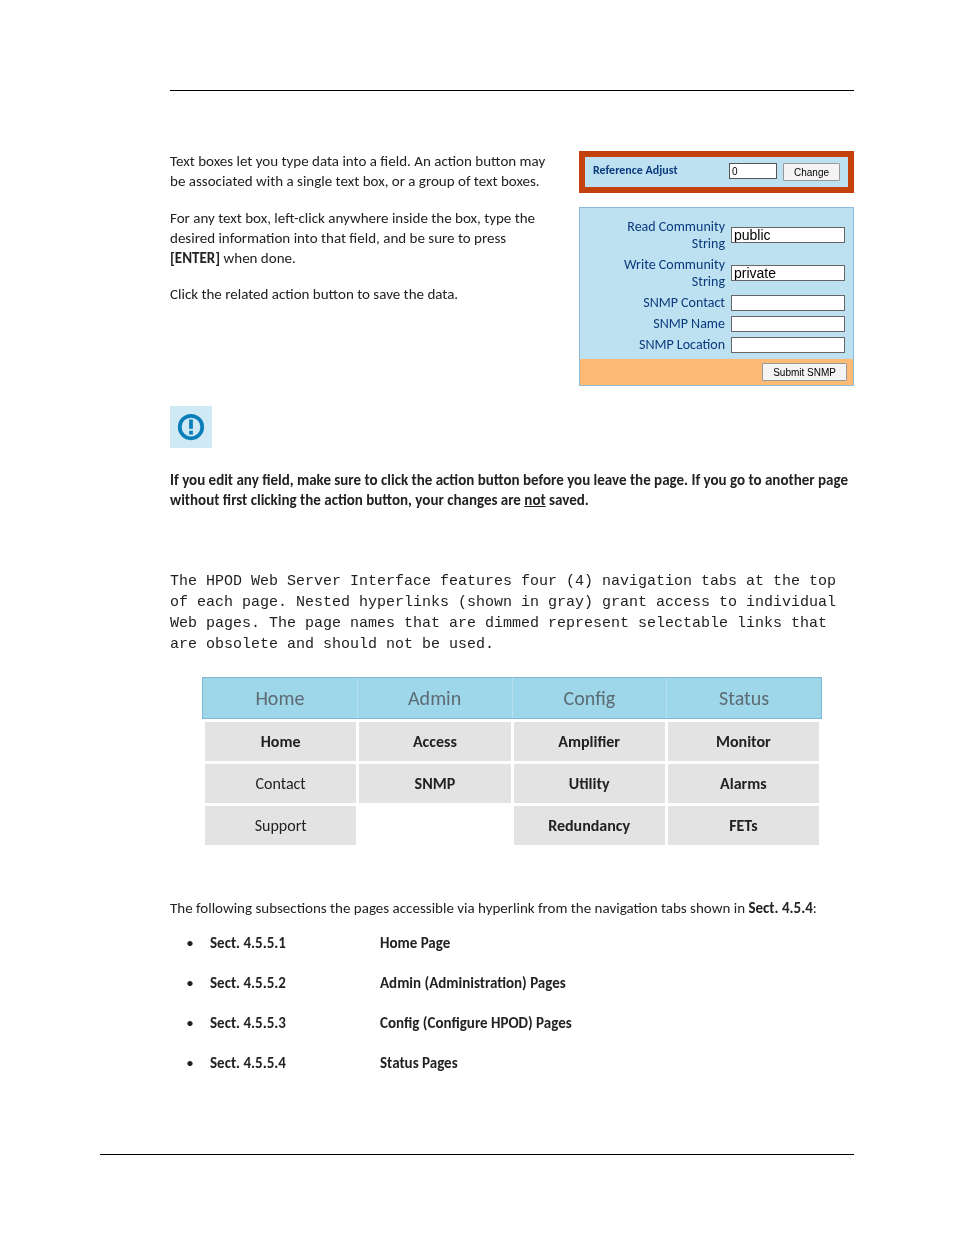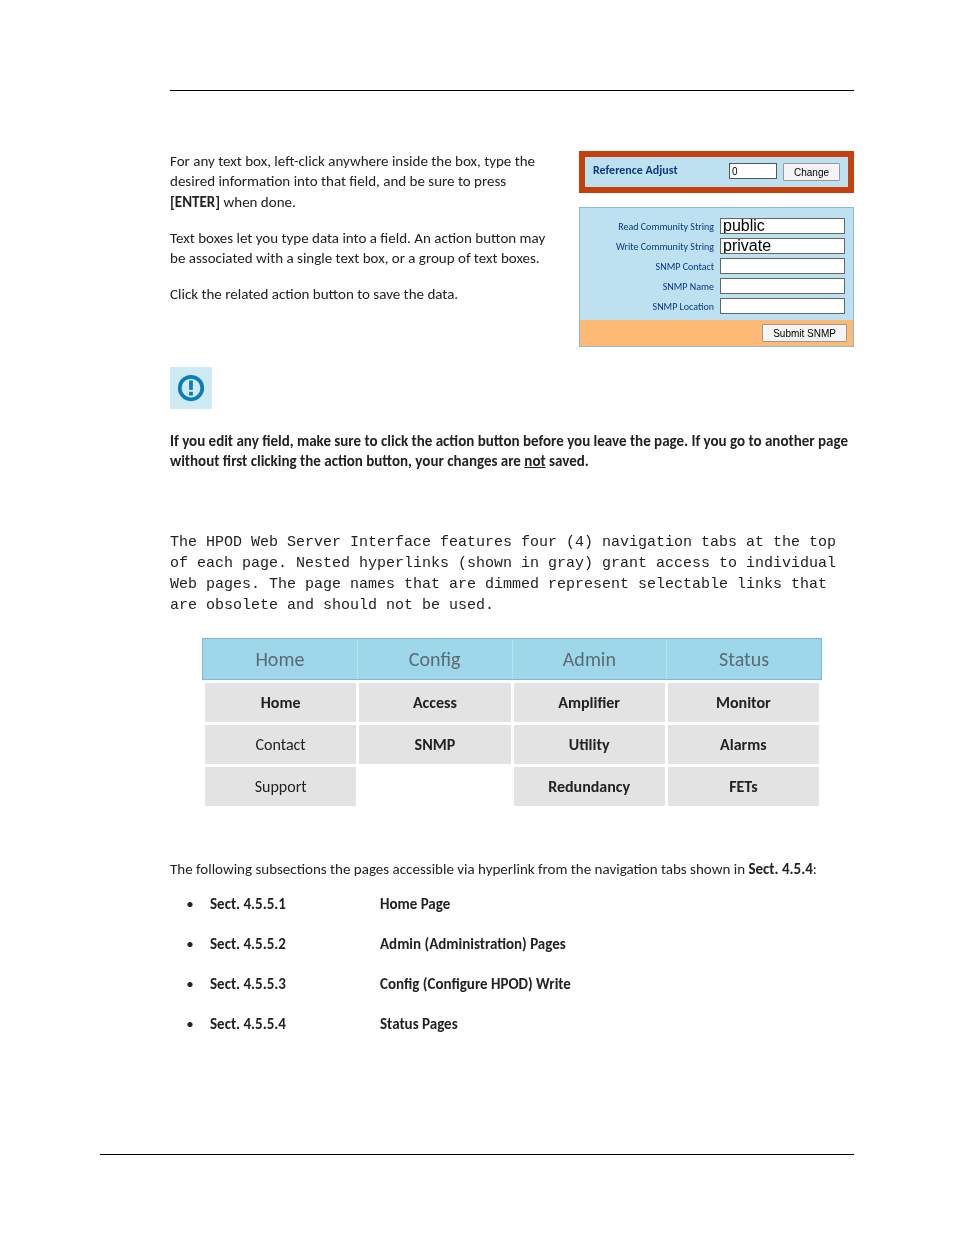--- a/index.html
+++ b/index.html
@@ -76,29 +76,29 @@
     padding: 10px 8px 8px 8px;
   }
   .fig2-row {
     display: flex;
     align-items: center;
     gap: 6px;
     margin-bottom: 4px;
     justify-content: flex-end;
   }
   .fig2-lbl {
-    font-size: 10px;
+    font-size: 14px;
     color: #0a3a7c;
     width: 125px;
     text-align: right;
   }
   .fig2-input {
-    width: 125px;
+    width: 114px;
     height: 16px;
-    font-size: 16px;
+    font-size: 14px;
     border: 1px solid #666;
     padding: 0 2px;
     background: #fff;
   }
   .fig2-submit-row {
     display: flex;
     justify-content: flex-end;
     background: #fdba74;
     margin: 6px -8px -8px -8px;
     padding: 4px 6px;
@@ -181,24 +181,24 @@
   }
 </style>
 </head>
 <body>
 
 <div class="page">
   <div class="top-rule"></div>
 
   <div class="intro-row">
     <div class="intro-text">
+      <p>Text boxes let you type data into a field. An action button may be associated with a single text box, or a group of text boxes.</p>
       <p>
         <span>For any text box, left-click anywhere inside the box, type the desired information into that field, and be sure to press </span><span class="bold">[ENTER]</span><span> when done.</span>
       </p>
-      <p>Text boxes let you type data into a field. An action button may be associated with a single text box, or a group of text boxes.</p>
       <p>Click the related action button to save the data.</p>
     </div>
 
     <div class="side-fig">
       <div class="fig1">
         <span class="fig1-label">Reference Adjust</span>
         <input class="fig1-input" value="0" style="">
         <button class="fig1-btn">Change</button>
       </div>
 
@@ -241,22 +241,22 @@
     <div class="note-text">
       <span>If you edit any field, make sure to click the action button before you leave the page. If you go to another page without first clicking the action button, your changes are </span><u>not</u><span> saved.</span>
     </div>
   </div>
 
   <p class="desc">The HPOD Web Server Interface features four (4) navigation tabs at the top of each page. Nested hyperlinks (shown in gray) grant access to individual Web pages. The page names that are dimmed represent selectable links that are obsolete and should not be used.</p>
 
   <div class="nav-fig">
     <div class="nav-tabs">
       <div>Home</div>
+      <div>Admin</div>
       <div>Config</div>
-      <div>Admin</div>
       <div>Status</div>
     </div>
     <table class="nav-grid">
       <tbody>
           <tr>
         <td class="bold">Home</td>
         <td class="bold">Access</td>
         <td class="bold">Amplifier</td>
         <td class="bold">Monitor</td>
       </tr>
@@ -284,21 +284,21 @@
       <li>
         <span class="sect-num">Sect. 4.5.5.1</span>
         <span>Home Page</span>
       </li>
       <li>
         <span class="sect-num">Sect. 4.5.5.2</span>
         <span>Admin (Administration) Pages</span>
       </li>
       <li>
         <span class="sect-num">Sect. 4.5.5.3</span>
-        <span>Config (Configure HPOD) Write</span>
+        <span>Config (Configure HPOD) Pages</span>
       </li>
       <li>
         <span class="sect-num">Sect. 4.5.5.4</span>
         <span>Status Pages</span>
       </li>
     </ul>
   </div>
 </div>
 
 <div class="bottom-rule"></div>

